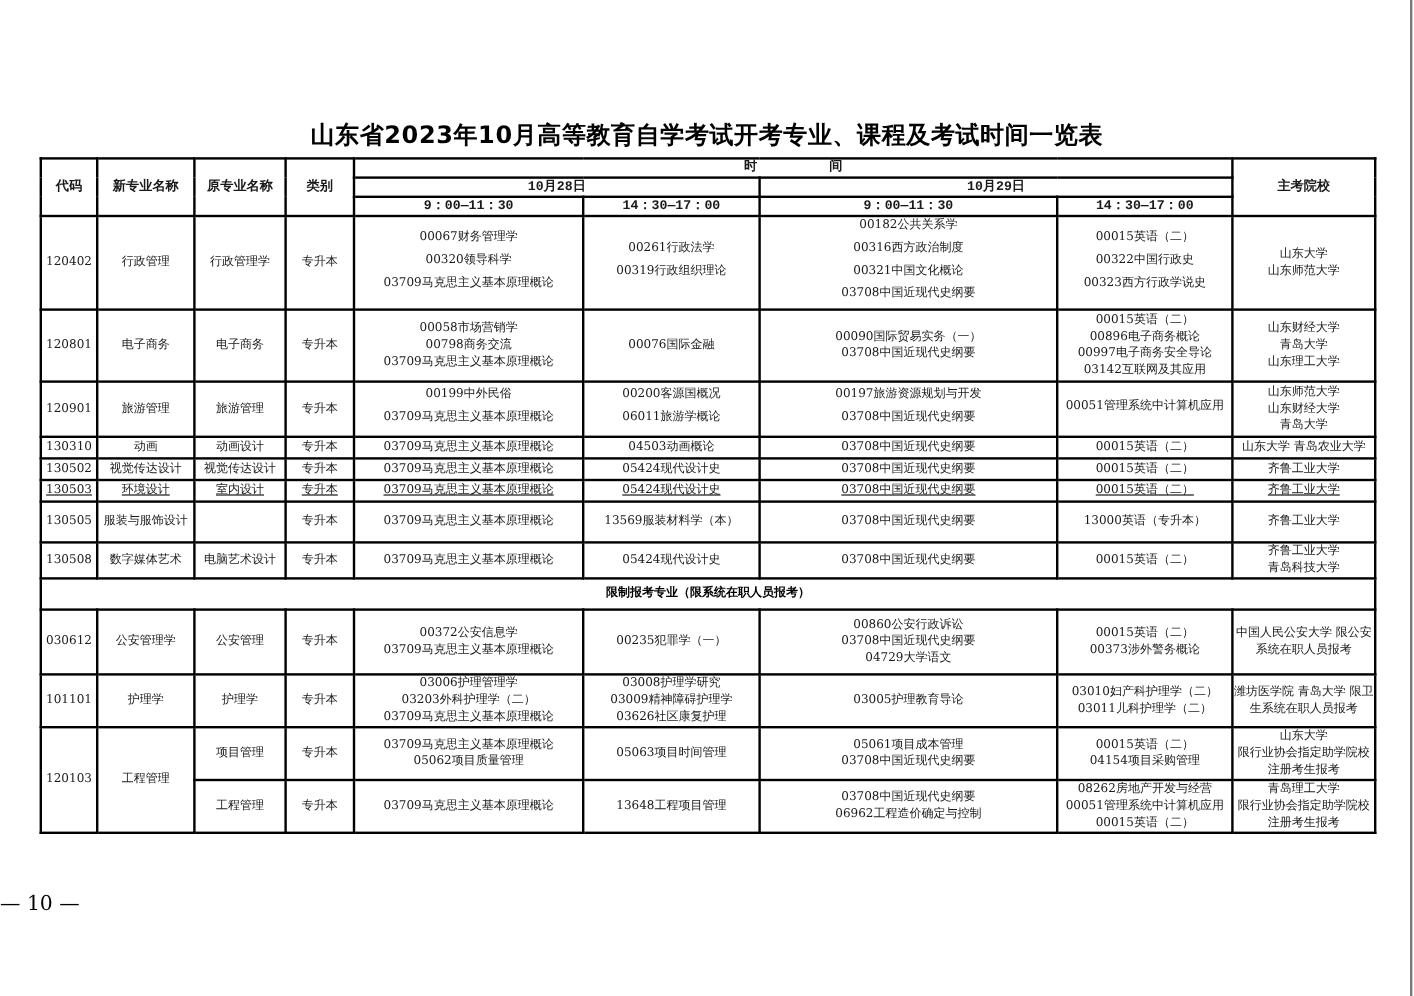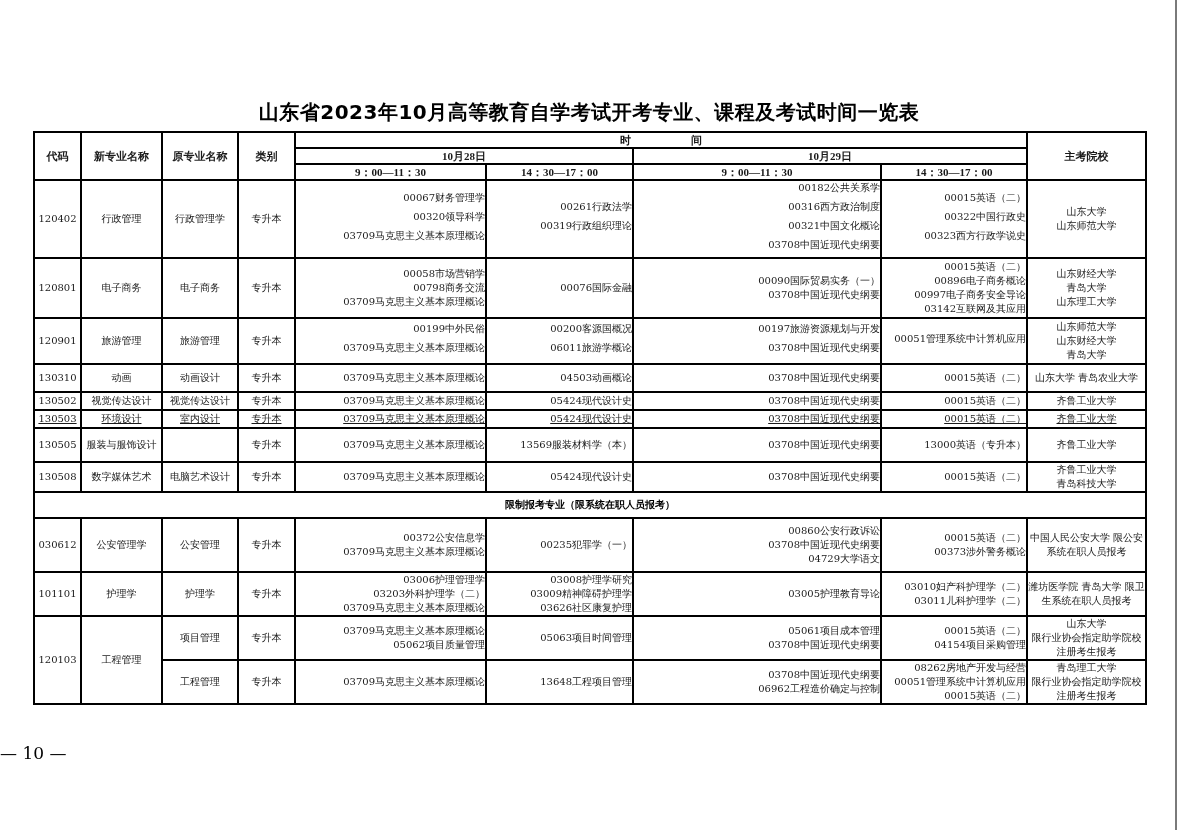--- a/index.html
+++ b/index.html
@@ -6,24 +6,24 @@
   body { width: 1178px; height: 830px; position: relative; overflow: hidden;
          font-family: "DejaVu Serif", "Liberation Serif", serif; color: #1a1a1a; }
   .edge-line { position: absolute; left: 1175px; top: 0; width: 2px; height: 830px; background: #7a7a7a; }
   .title { position: absolute; left: 0; top: 99px; width: 1178px; text-align: center;
            font-family: "DejaVu Sans", "Liberation Sans", sans-serif; font-weight: bold;
            font-size: 20px; letter-spacing: 0.5px; color: #000; line-height: 26px; }
   table.sched { position: absolute; left: 33px; top: 131px; border-collapse: collapse;
                 table-layout: fixed; width: 1112px; }
   table.sched td, table.sched th { border: 2px solid #000; padding: 0; vertical-align: middle;
                 font-size: 10px; line-height: 14px; overflow: hidden; }
-  table.sched th { font-family: Liberation Serif, serif; font-weight: bold;
+  table.sched th { font-family: Liberation Mono, monospace; font-weight: bold;
                    font-size: 11px; text-align: center; height: 14px; }
   td.c { text-align: center; }
-  td.course { vertical-align: top; text-align: right; padding-left: 1px; }
+  td.course { vertical-align: top; text-align: center; padding-left: 1px; }
   .course-line { display: block; white-space: nowrap; }
   .spread .course-line { margin-bottom: 5px; }
   .school-line { display: block; text-align: center; }
   td.banner { text-align: center; font-family: "DejaVu Sans", "Liberation Sans", sans-serif;
               font-weight: bold; font-size: 18px; height: 24px; color: #000; }
   .shijian { letter-spacing: 0; }
   .page-num { position: absolute; left: 0; top: 743px; width: 1110px; 
               font-size: 17px; color: #000; }
 </style>
 </head>
@@ -146,21 +146,21 @@
         </td>
         <td class="course spread">
           <span class="course-line">00051管理系统中计算机应用</span>
         </td>
         <td class="c">
           <span class="school-line">山东师范大学</span>
           <span class="school-line">山东财经大学</span>
           <span class="school-line">青岛大学</span>
         </td>
       </tr>
-      <tr style="height: 28px; padding-left: 48px;">
+      <tr style="height: 18px; padding-left: 48px;">
         <td class="c">130310</td>
         <td class="c">动画</td>
         <td class="c">动画设计</td>
         <td class="c">专升本</td>
         <td class="course">
           <span class="course-line">03709马克思主义基本原理概论</span>
         </td>
         <td class="course">
           <span class="course-line">04503动画概论</span>
         </td>

